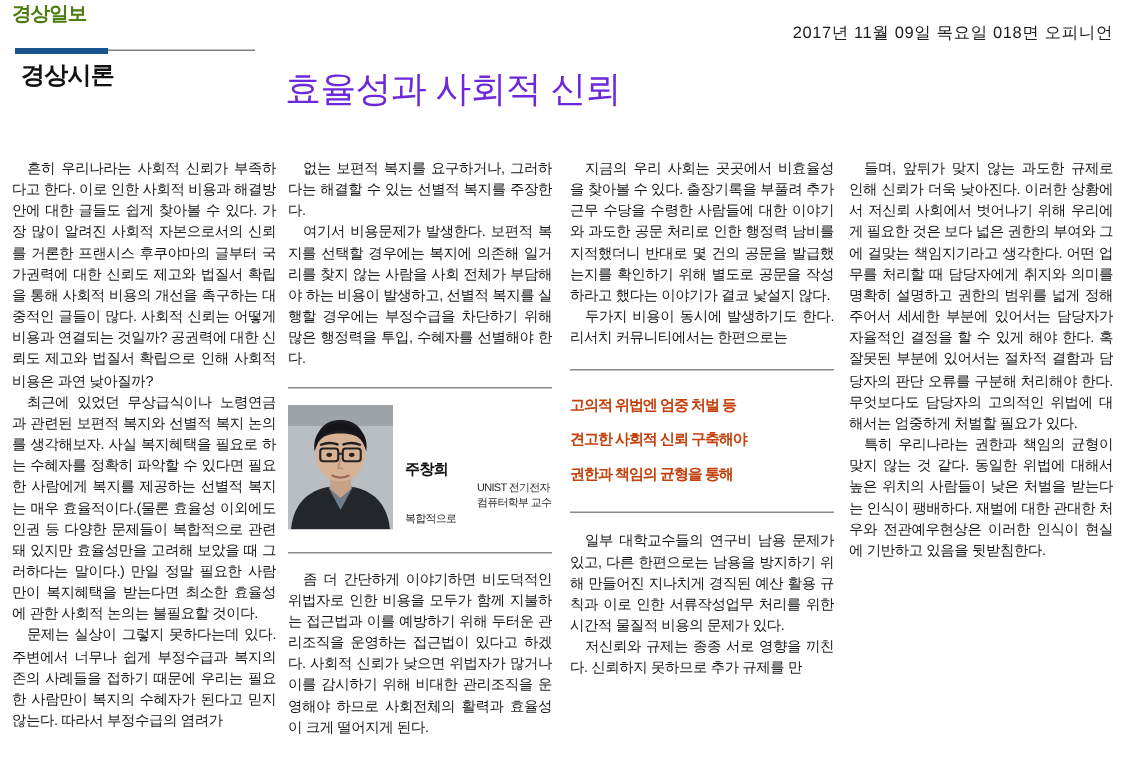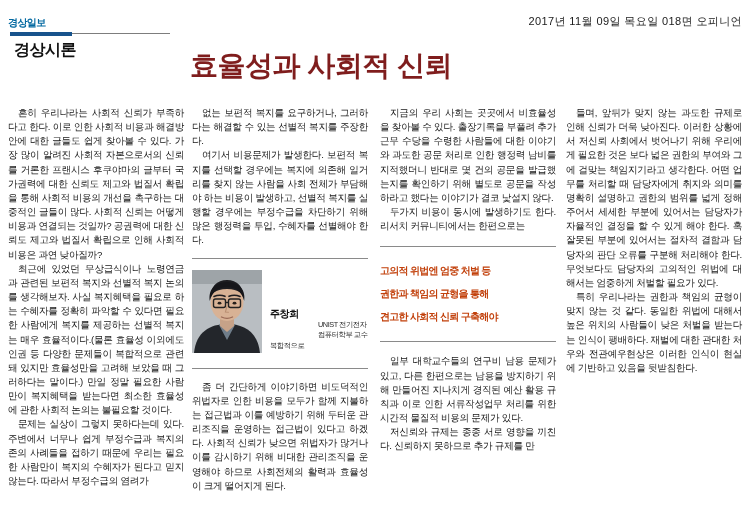--- a/index.html
+++ b/index.html
@@ -13,25 +13,25 @@
     overflow: hidden;
     font-family: "Liberation Sans", "DejaVu Sans", sans-serif;
     color: #1a1a1a;
     position: relative;
   }
 
   
   .masthead {
     position: absolute;
     left: 8px;
-    top: 16px;
-    font-size: 10px;
+    top: 0;
+    font-size: 13px;
     font-weight: bold;
     letter-spacing: -0.6px;
-    color: #0369a1;
+    color: #4d7c0f;
   }
   .dateline {
     position: absolute;
     right: 8px;
     top: 14px;
     font-size: 11px;
     letter-spacing: 0.4px;
     color: #1a1a1a;
     white-space: nowrap;
   }
@@ -67,24 +67,24 @@
     letter-spacing: -0.5px;
     color: #111;
   }
 
   
   .headline {
     position: absolute;
     left: 190px;
     top: 30px;
     width: 420px;
-    font-size: 28px;
-    font-weight: bold;
+    font-size: 24px;
+    font-weight: normal;
     letter-spacing: -0.5px;
-    color: #7f1d1d;
+    color: #6d28d9;
     line-height: 1.2;
   }
 
   
   .columns {
     position: absolute;
     left: 0;
     top: 78px;
     width: 750px;
     height: 434px;
@@ -257,22 +257,22 @@
   </div>
 
   <div class="col col-3">
     <p class="para">지금의 우리 사회는 곳곳에서 비효율성을 찾아볼 수 있다. 출장기록을 부풀려 추가 근무 수당을 수령한 사람들에 대한 이야기와 과도한 공문 처리로 인한 행정력 남비를 지적했더니 반대로 몇 건의 공문을 발급했는지를 확인하기 위해 별도로 공문을 작성하라고 했다는 이야기가 결코 낯설지 않다.</p>
     <p class="para">두가지 비용이 동시에 발생하기도 한다. 리서치 커뮤니티에서는 한편으로는</p>
 
     <hr class="hr-pq">
 
     <div class="pullquote" style="margin-top:0">
       <div class="pq-line">고의적 위법엔 엄중 처벌 등</div>
+      <div class="pq-line">견고한 사회적 신뢰 구축해야</div>
       <div class="pq-line">권한과 책임의 균형을 통해</div>
-      <div class="pq-line">견고한 사회적 신뢰 구축해야</div>
     </div>
 
     <hr class="hr-pq">
 
     <p class="para">일부 대학교수들의 연구비 남용 문제가 있고, 다른 한편으로는 남용을 방지하기 위해 만들어진 지나치게 경직된 예산 활용 규칙과 이로 인한 서류작성업무 처리를 위한 시간적 물질적 비용의 문제가 있다.</p>
     <p class="para">저신뢰와 규제는 종종 서로 영향을 끼친다. 신뢰하지 못하므로 추가 규제를 만</p>
   </div>
 
   <div class="col col-4">
     <p class="para">들며, 앞뒤가 맞지 않는 과도한 규제로 인해 신뢰가 더욱 낮아진다. 이러한 상황에서 저신뢰 사회에서 벗어나기 위해 우리에게 필요한 것은 보다 넓은 권한의 부여와 그에 걸맞는 책임지기라고 생각한다. 어떤 업무를 처리할 때 담당자에게 취지와 의미를 명확히 설명하고 권한의 범위를 넓게 정해주어서 세세한 부분에 있어서는 담당자가 자율적인 결정을 할 수 있게 해야 한다. 혹 잘못된 부분에 있어서는 절차적 결함과 담당자의 판단 오류를 구분해 처리해야 한다. 무엇보다도 담당자의 고의적인 위법에 대해서는 엄중하게 처벌할 필요가 있다.</p>

